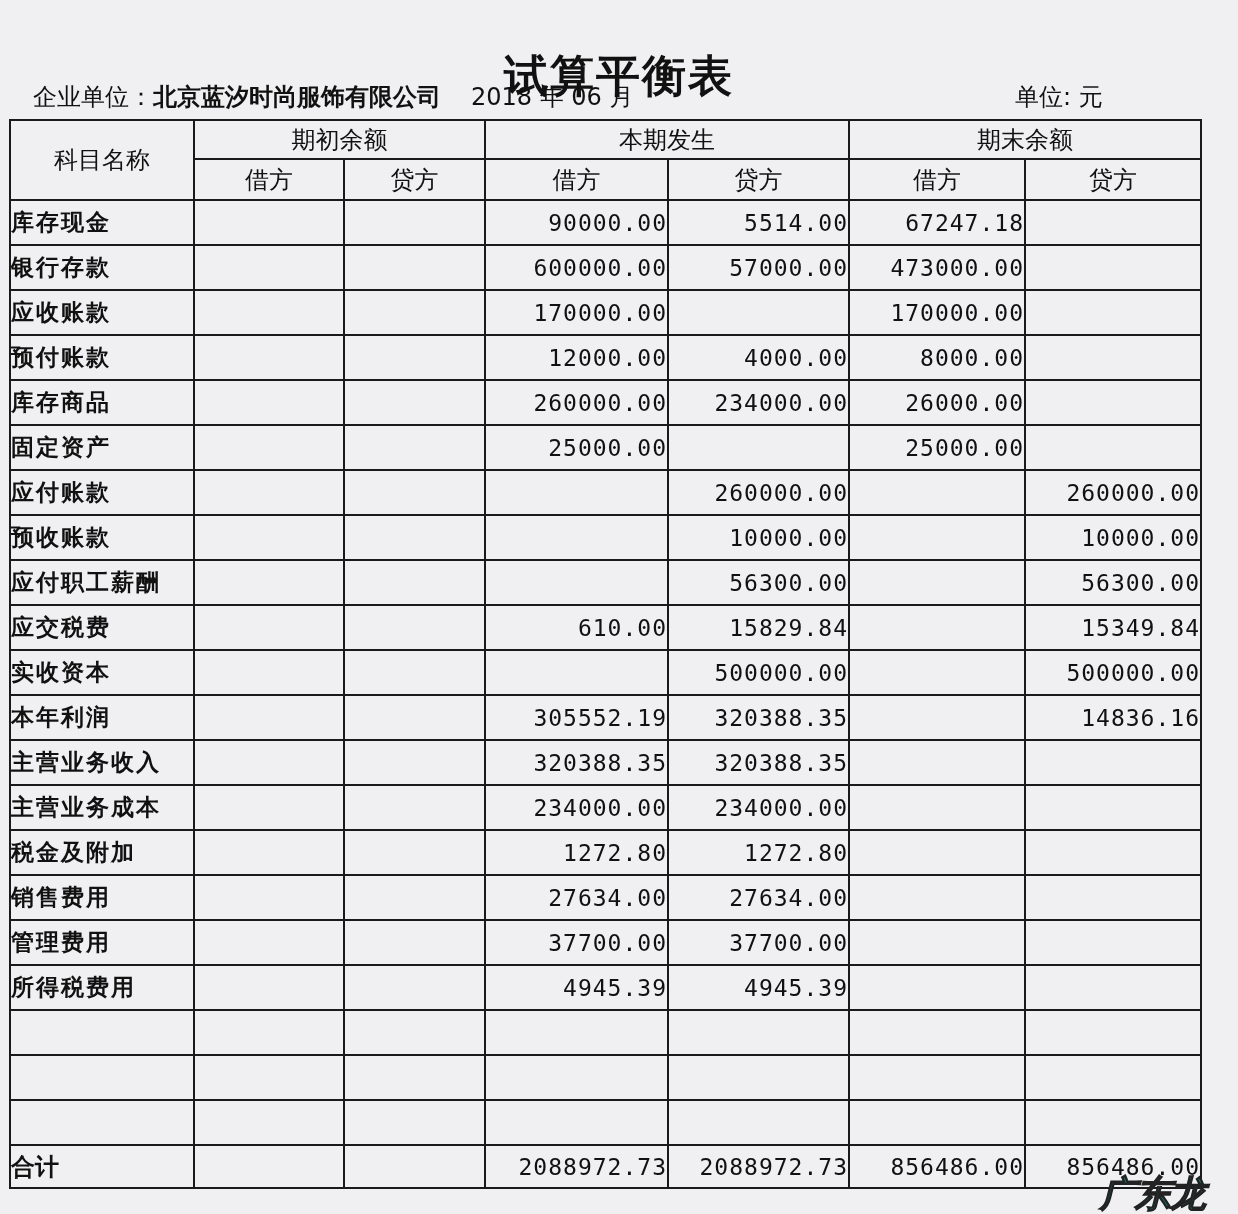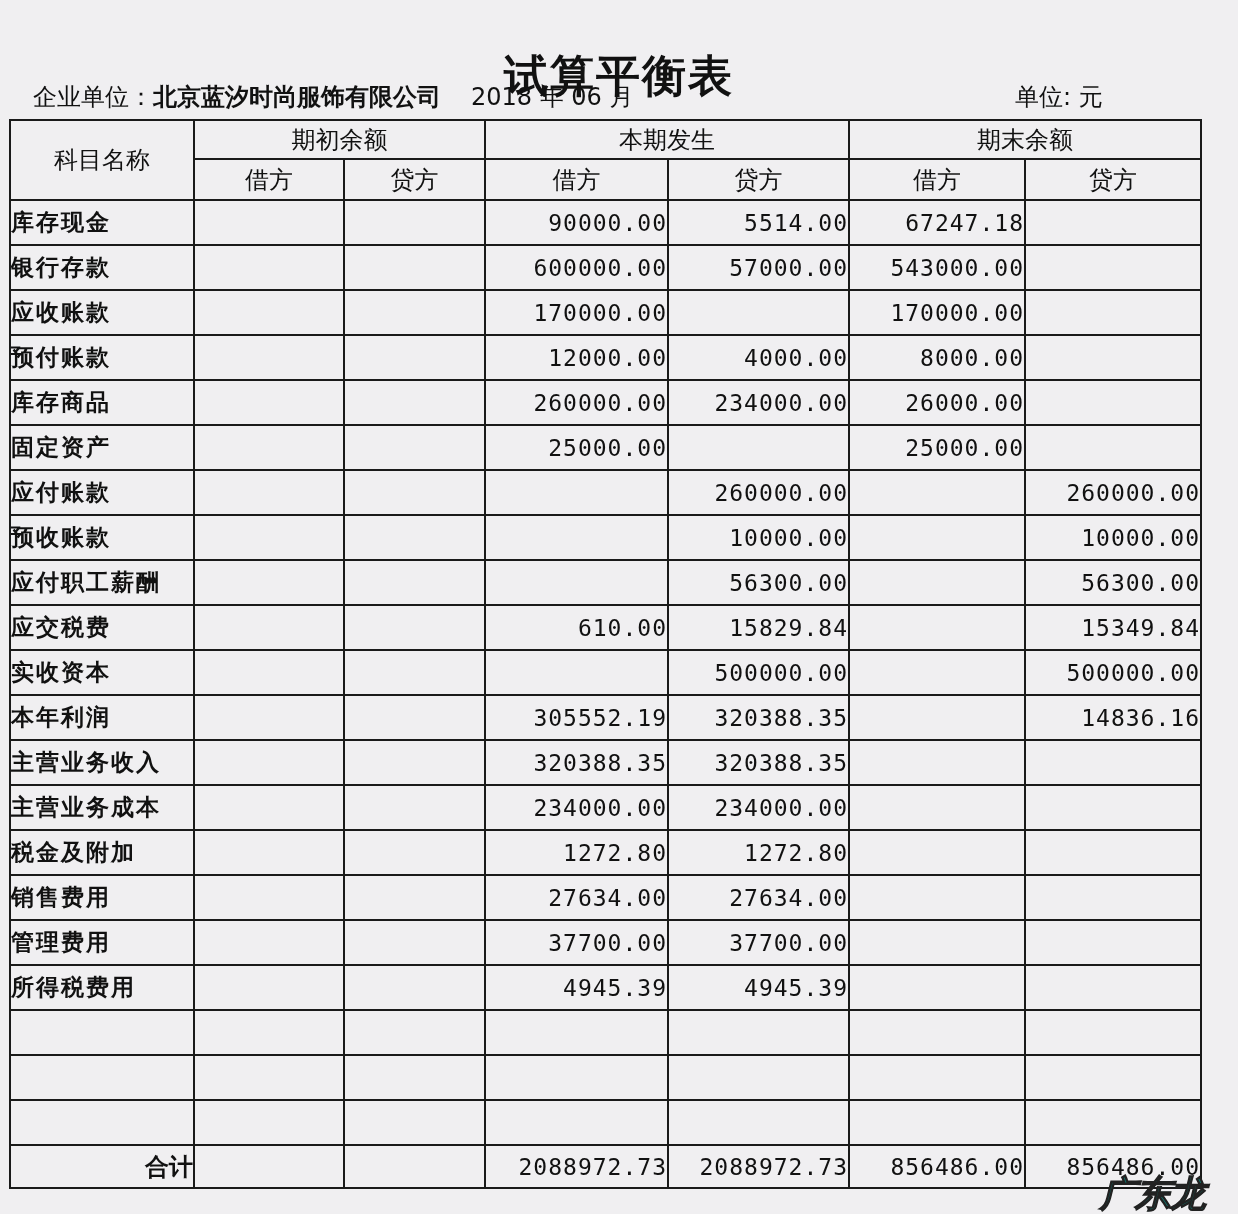--- a/index.html
+++ b/index.html
@@ -26,21 +26,21 @@
   table.tb th { font-weight:normal; font-size:24px; text-align:center; }
   tr.h1 th { height:37px; }
   tr.h2 th { height:39px; }
   tr.body td { height:43px; }
   tr.total td { height:41px; }
   td.name { font-weight:bold; font-size:23px; padding-left:5px; letter-spacing:2px; text-align:left;margin-top:44px; }
   td.num {
     font-family:"DejaVu Sans Mono","Liberation Mono",monospace; font-size:23px;
     text-align:right; padding-right:18px; letter-spacing:1px;
   }
-  td.total-label { text-align:right; font-size:24px; font-weight:bold; }
+  td.total-label { text-align:left; font-size:24px; font-weight:bold; }
   .watermark {
     position:absolute; left:1100px; top:1170px; font-size:36px; font-style:italic; font-weight:bold;
     color:#0f766e; -webkit-text-stroke:1.2px #222; letter-spacing:-1px;
   }
 </style>
 </head>
 <body>
 
 <div class="title">试算平衡表</div>
 
@@ -84,21 +84,21 @@
         <td class="num">5514.00</td>
         <td class="num">67247.18</td>
         <td class="num"></td>
       </tr>
       <tr class="body">
         <td class="name">银行存款</td>
         <td class="num"></td>
         <td class="num"></td>
         <td class="num">600000.00</td>
         <td class="num">57000.00</td>
-        <td class="num">543000.00</td>
+        <td class="num">473000.00</td>
         <td class="num"></td>
       </tr>
       <tr class="body">
         <td class="name">应收账款</td>
         <td class="num"></td>
         <td class="num"></td>
         <td class="num">170000.00</td>
         <td class="num"></td>
         <td class="num">170000.00</td>
         <td class="num"></td>

